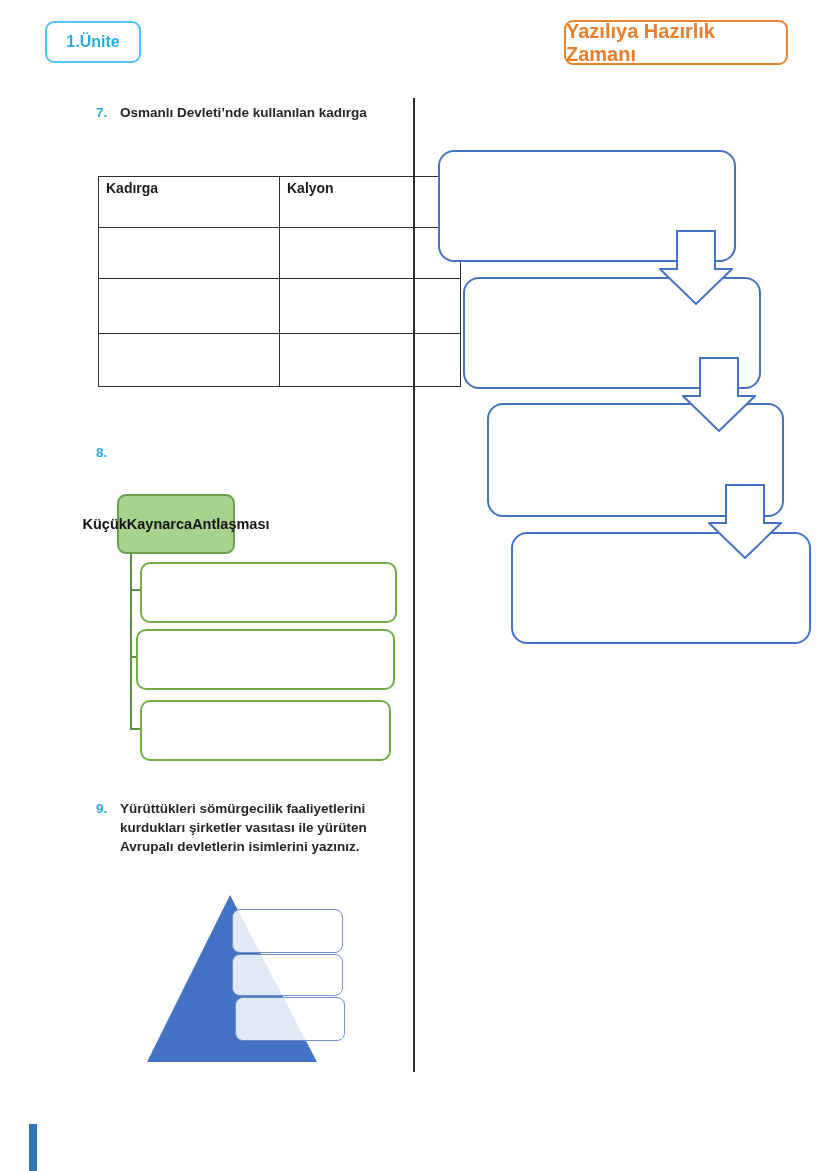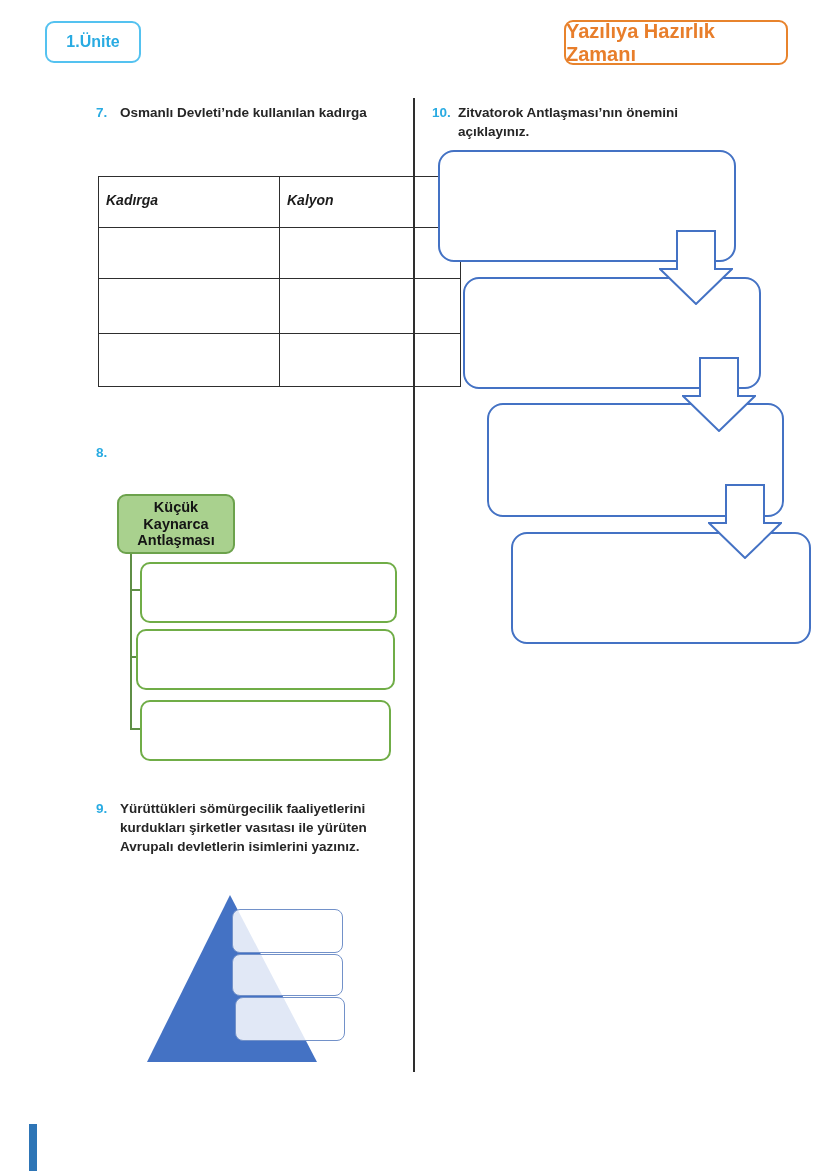--- a/index.html
+++ b/index.html
@@ -20,34 +20,34 @@
   
   .q{position:absolute;display:flex;font-weight:bold;font-size:13.5px;line-height:19px;color:#262626;}
   .qnum{color:#29ABE2;flex:0 0 24px;}
   .qnum.wide{flex:0 0 26px;}
   .ln{display:block;}
   
   .cmp-table{
     position:absolute;left:98px;top:176px;width:363px;height:210px;
     border-collapse:collapse;table-layout:fixed;
   }
-  .cmp-table th,.cmp-table td{border:1.5px solid #2e2e2e;vertical-align:top;text-align:left;padding:15px 7px;font-style:italic;}
+  .cmp-table th,.cmp-table td{border:1.5px solid #2e2e2e;vertical-align:top;text-align:left;padding:3px 7px;}
   .cmp-table th{font-size:14px;font-weight:bold;color:#1c1c1c;}
   .cmp-table tr:nth-child(1){height:51px;}
   .cmp-table tr:nth-child(2){height:51px;}
   .cmp-table tr:nth-child(3){height:55px;}
   .cmp-table tr:nth-child(4){height:53px;}
   
   .bluebox{position:absolute;border:2px solid #4472C4;border-radius:16px;background:#ffffff;z-index:3;}
   .arrow{position:absolute;z-index:4;}
   
   .green-label{
     position:absolute;left:117px;top:494px;width:114px;height:56px;
     background:#A9D18E;border:2px solid #6CA24C;border-radius:9px;
-    display:flex;flex-direction:column;align-items:center;justify-content:center;
+    display:flex;flex-direction:row;align-items:center;justify-content:center;
     font-weight:bold;font-size:14.5px;line-height:16.5px;color:#141414;text-align:center;z-index:2;
   }
   .gline{position:absolute;background:#5F8F46;z-index:1;}
   .greenbox{position:absolute;border:2px solid #70AD47;border-radius:10px;background:#fff;z-index:2;}
   
   .pyr-svg{position:absolute;left:140px;top:890px;z-index:1;}
   .pyrbox{
     position:absolute;border:1.5px solid #7291C9;border-radius:8px;
     background:rgba(255,255,255,0.84);z-index:2;
   }
@@ -89,27 +89,20 @@
       <td></td>
       <td></td>
     </tr>
     <tr>
       <td></td>
       <td></td>
     </tr>
   </tbody>
     </table>
 
-  <div class="q" style="left:432px;top:103px;width:280px;">
-    <span class="qnum wide">10.</span>
-    <span class="qtext">
-      <span class="ln">Zitvatorok Antlaşması’nın önemini</span>
-      <span class="ln">açıklayınız.</span>
-    </span>
-  </div>
 
   <div class="bluebox" style="left:438px;top:150px;width:294px;height:108px;"></div>
   <div class="bluebox" style="left:463px;top:277px;width:294px;height:108px;"></div>
   <div class="bluebox" style="left:487px;top:403px;width:293px;height:110px;"></div>
   <div class="bluebox" style="left:511px;top:532px;width:296px;height:108px;"></div>
 
   <svg class="arrow" style="left:659px;top:230px;" width="74" height="75" viewBox="0 0 74 75">
     <path d="M18 1 L56 1 L56 39 L73 39 L37 74 L1 39 L18 39 Z" fill="#ffffff" stroke="#4472C4" stroke-width="2" stroke-linejoin="miter"></path>
   </svg>
   <svg class="arrow" style="left:682px;top:357px;" width="74" height="75" viewBox="0 0 74 75">

